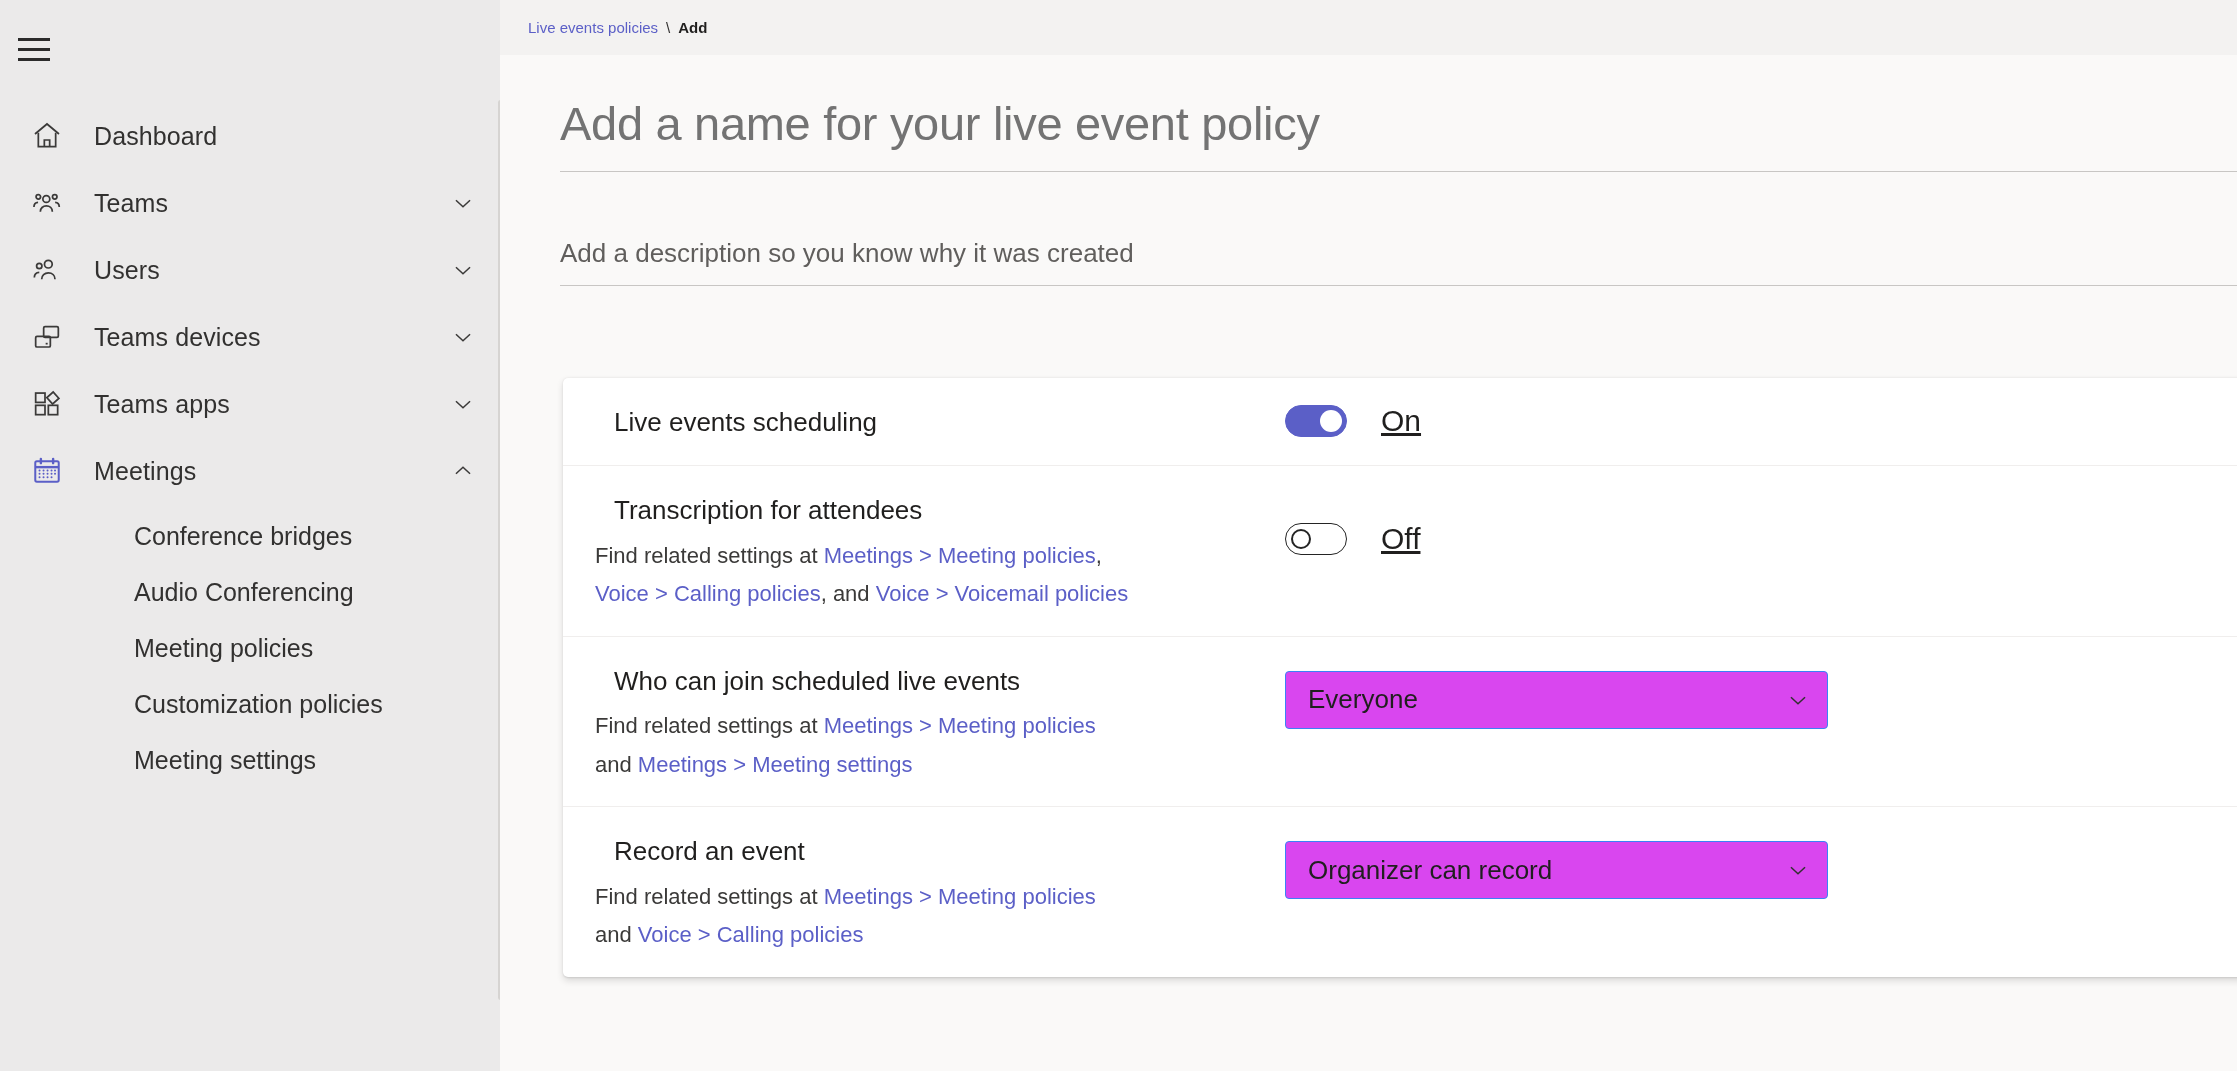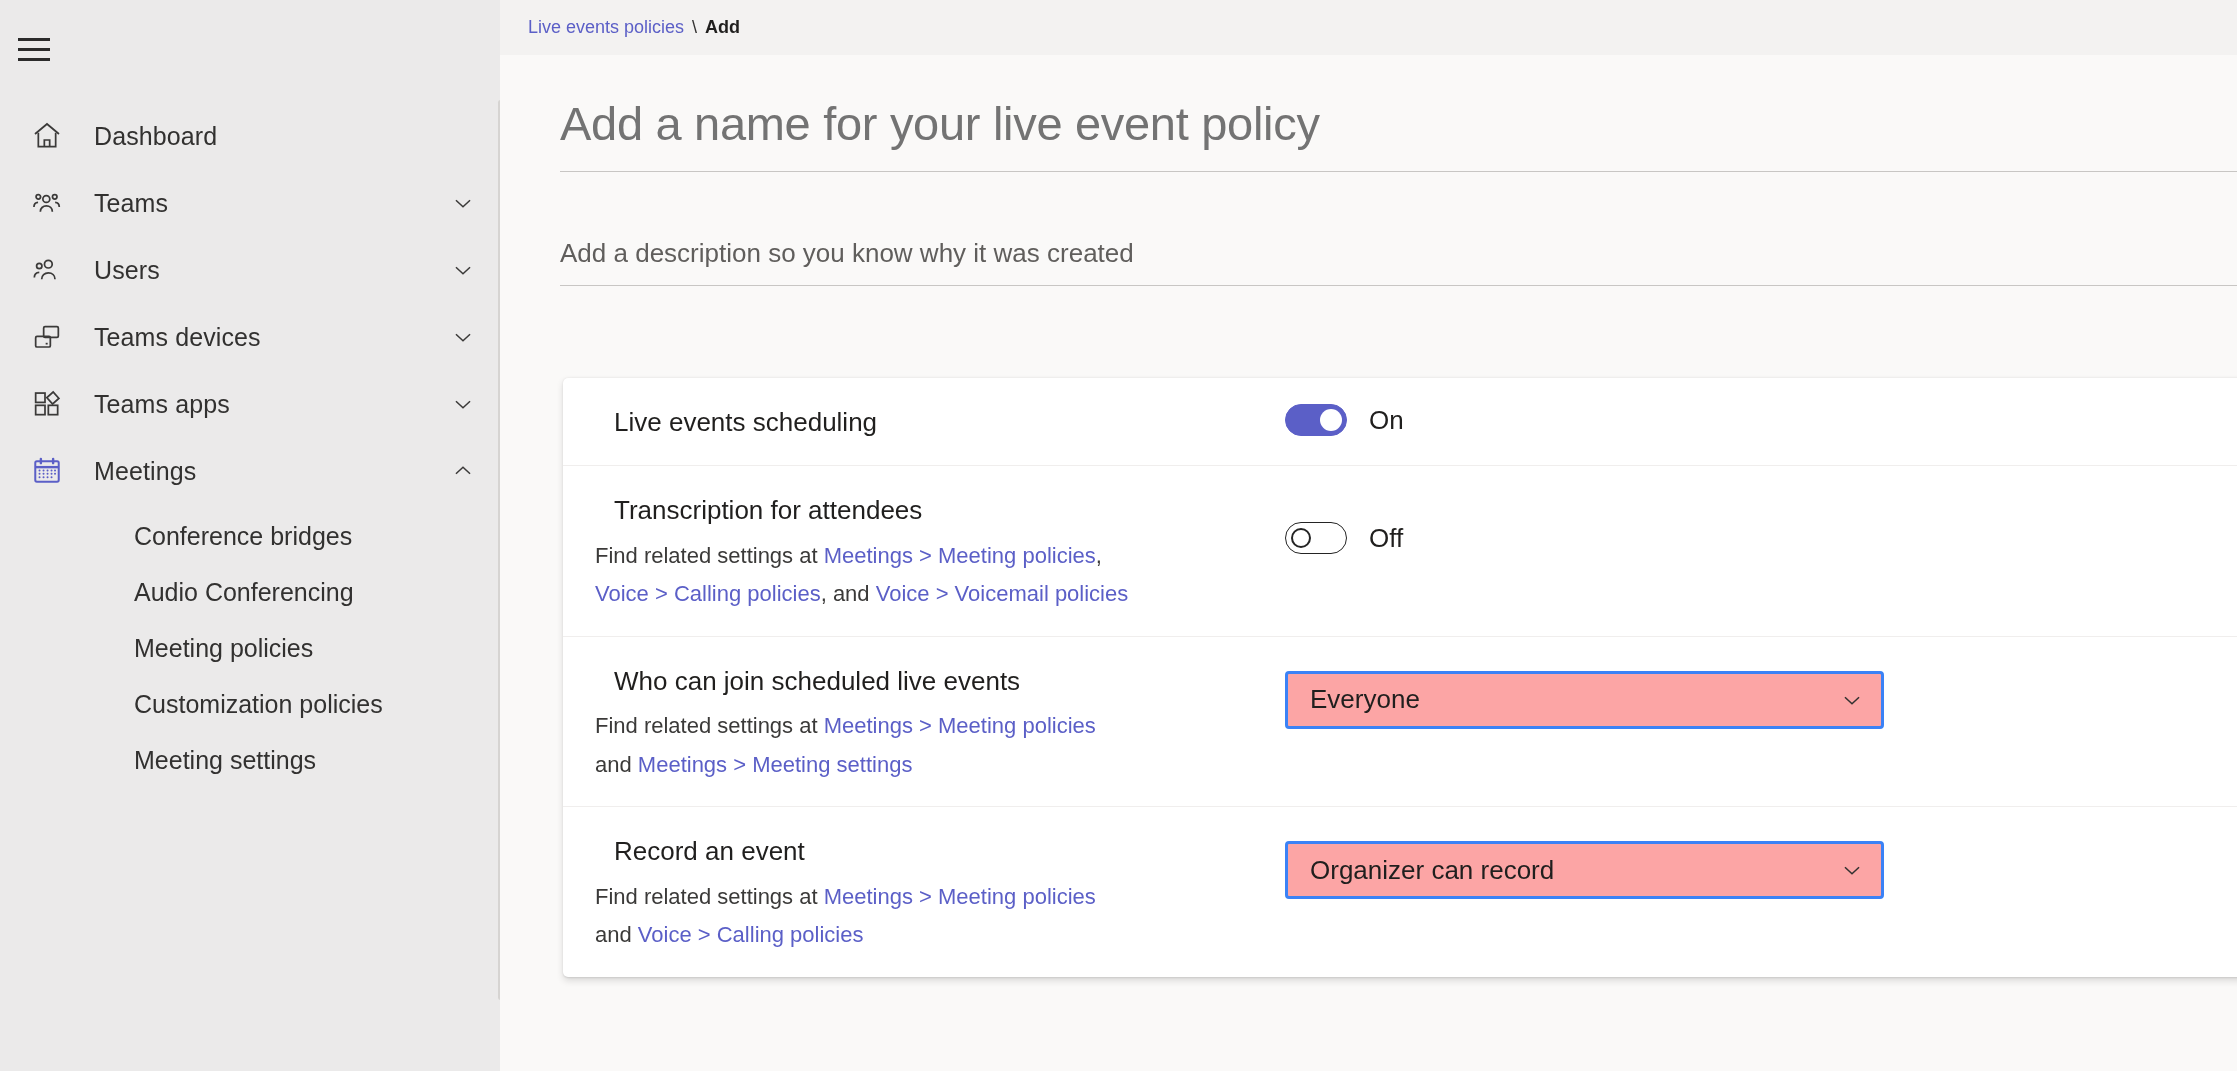--- a/index.html
+++ b/index.html
@@ -108,21 +108,21 @@
     position: relative;
     background: #faf9f8;
     overflow: hidden;
   }
   .breadcrumb-bar {
     height: 55px;
     background: #f3f2f1;
     display: flex;
     align-items: center;
     padding-left: 28px;
-    font-size: 18px;
+    font-size: 15px;
   }
   .bc-link {
     color: #5b5fc7;
     cursor: pointer;
     text-decoration: none;
   }
   .bc-sep { color: #323130; margin: 0 8px; }
   .bc-current { color: #201f1e; font-weight: 600; }
 
   .content {
@@ -227,32 +227,33 @@
   .toggle .knob {
     position: absolute;
     top: 50%;
     width: 22px; height: 22px;
     border-radius: 50%;
     transform: translateY(-50%);
   }
   .toggle.on .knob { right: 4px; background: #ffffff; }
   .toggle.off .knob { left: 5px; background: #ffffff; border: 2px solid #242424; width: 20px; height: 20px; }
   .toggle-label {
-    margin-left: 22px;
-    font-size: 26px;
+    margin-left: 34px;
+    font-size: 30px;
     color: #201f1e;
+    text-decoration: underline;
   }
 
   
   .dropdown {
-    width: 599px;
+    width: 543px;
     height: 58px;
-    border: 3px solid #3b82f6;
+    border: 1px solid #3b82f6;
     border-radius: 4px;
-    background: #fca5a5;
+    background: #d946ef;
     display: flex;
     align-items: center;
     padding: 0 16px 0 22px;
     cursor: pointer;
   }
   .dropdown .dd-value {
     font-size: 26px;
     color: #201f1e;
     flex: 1;
     white-space: nowrap;

